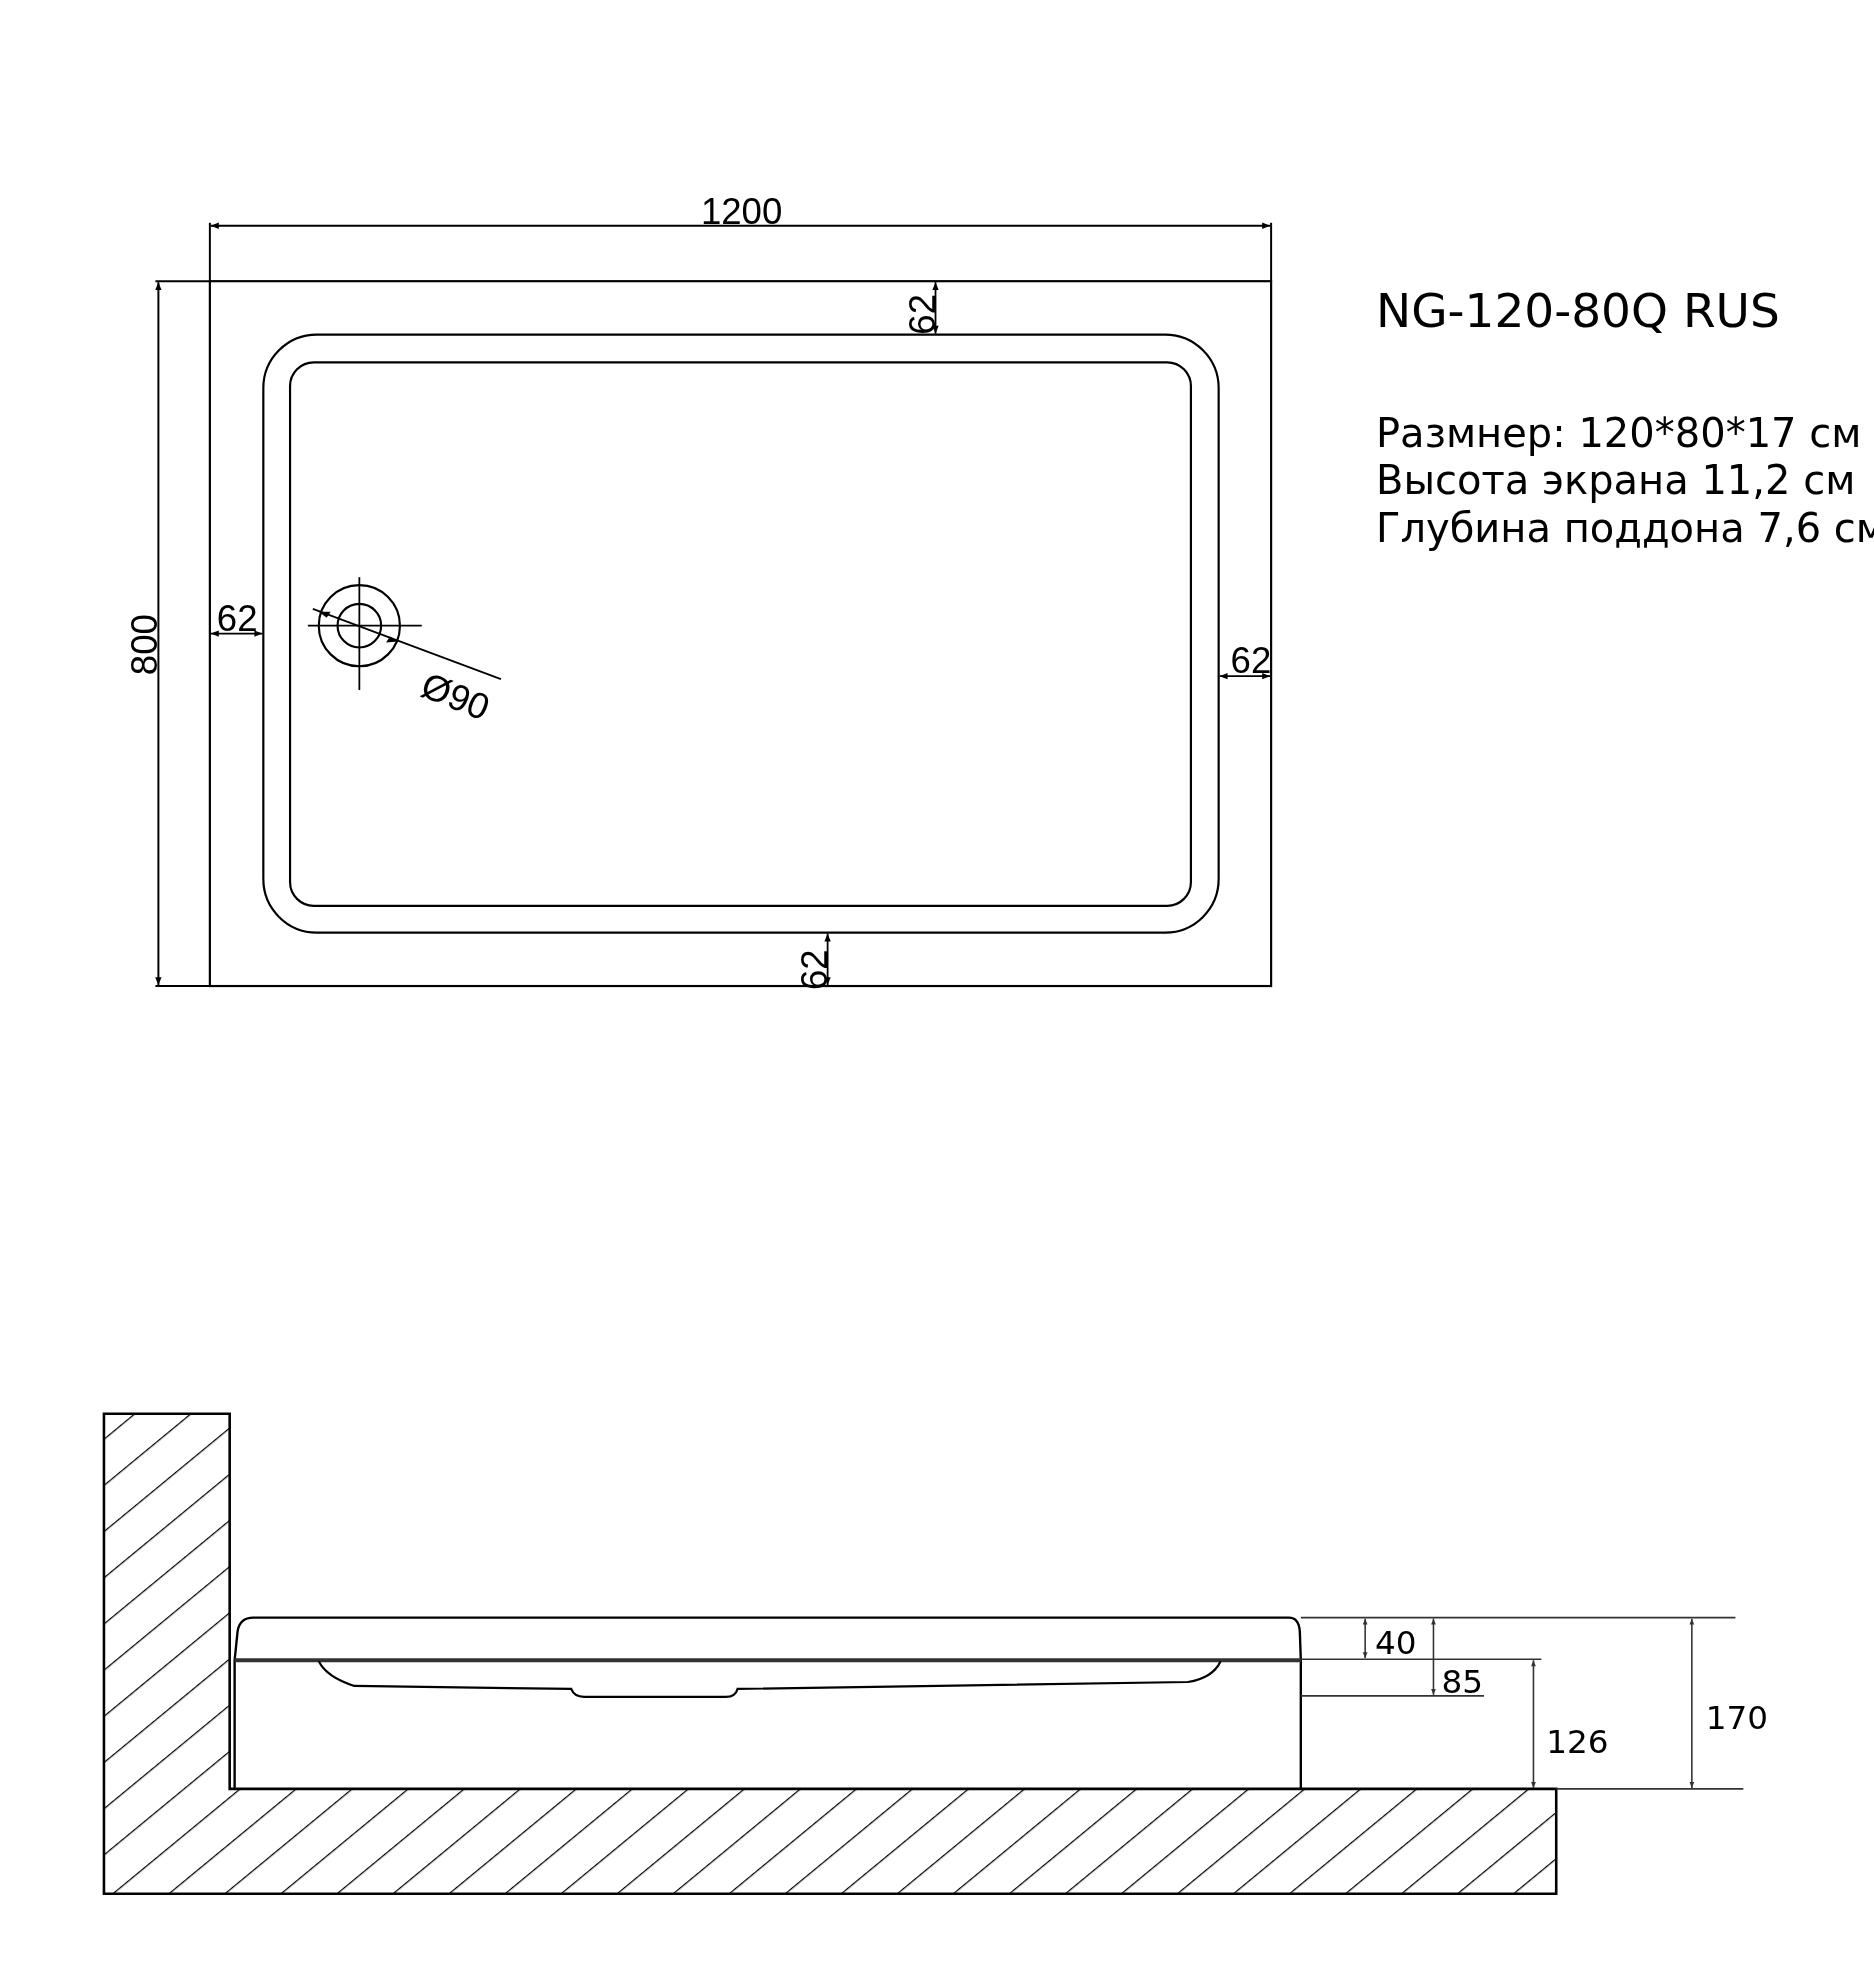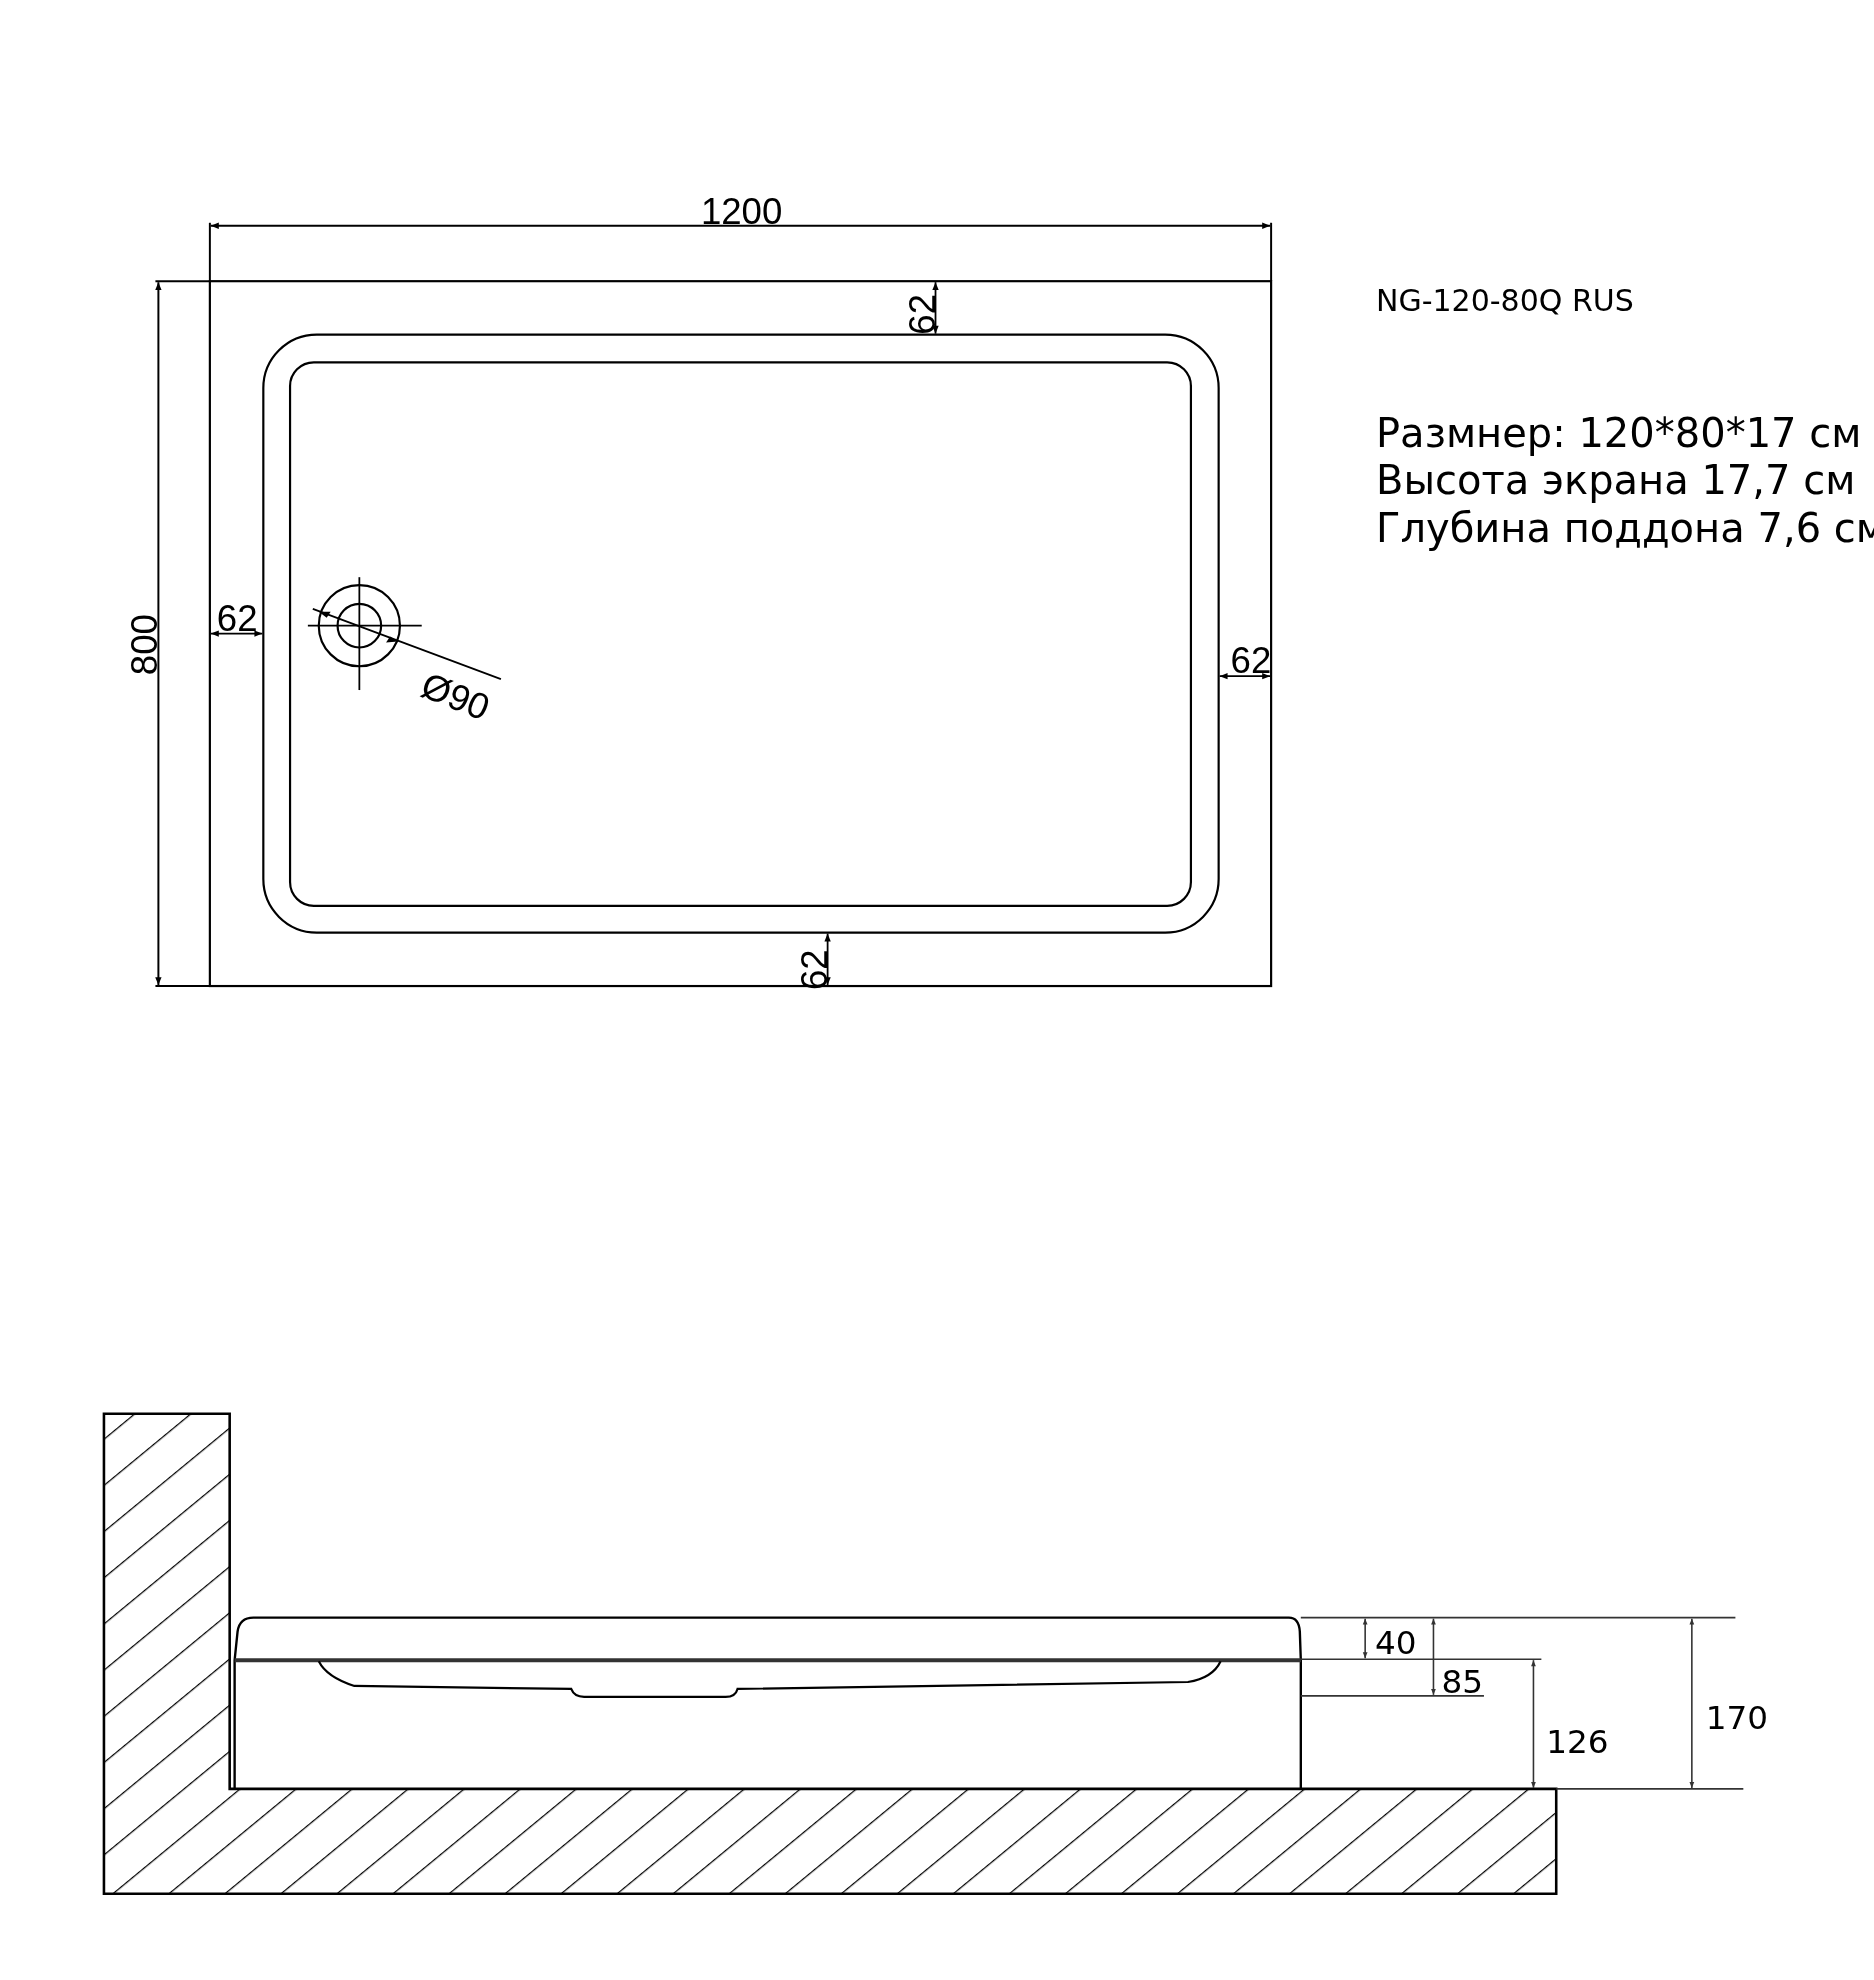--- a/index.html
+++ b/index.html
@@ -1,20 +1,20 @@
 <!DOCTYPE html>
 <html><head>
   <meta charset="utf-8">
   <style>
     html, body { margin: 0; padding: 0; background: #ffffff; }
     body { width: 1874px; height: 1980px; position: relative; overflow: hidden; font-family: "DejaVu Sans", sans-serif; }
     #drawing { position: absolute; left: 0; top: 0; width: 1874px; height: 1980px; }
     .dim-text { font-family: "Liberation Sans", sans-serif; fill: #000; }
     .spec { position: absolute; font-family: "DejaVu Sans", sans-serif; color: #000; white-space: nowrap; }
-    #model-title { left: 1376px; top: 283px; font-size: 30px; letter-spacing: 0px; }
+    #model-title { left: 1376px; top: 283px; font-size: 47px; letter-spacing: 0px; }
     .spec-line { left: 1376px; font-size: 40px; }
     #spec-0 { top: 410px; }
     #spec-1 { top: 457px; }
     #spec-2 { top: 505px; }
     .sec-text { font-family: "DejaVu Sans", sans-serif; fill: #000; }
   </style>
 </head>
 <body>
 
 <svg id="drawing" viewBox="0 0 1893 2000" xmlns="http://www.w3.org/2000/svg">
@@ -105,15 +105,15 @@
 
     <text class="sec-text" x="1389" y="1671" font-size="33">40</text>
     <text class="sec-text" x="1456" y="1710" font-size="33">85</text>
     <text class="sec-text" x="1562" y="1771" font-size="33">126</text>
     <text class="sec-text" x="1723" y="1746" font-size="33">170</text>
   </g>
 </svg>
 
 <div class="spec" id="model-title">NG-120-80Q RUS</div>
 <div class="spec spec-line" id="spec-0">Размнер: 120*80*17 см</div>
-<div class="spec spec-line" id="spec-1">Высота экрана 17,7 см</div>
+<div class="spec spec-line" id="spec-1">Высота экрана 11,2 см</div>
 <div class="spec spec-line" id="spec-2">Глубина поддона 7,6 см</div>
 
 
 </body></html>

